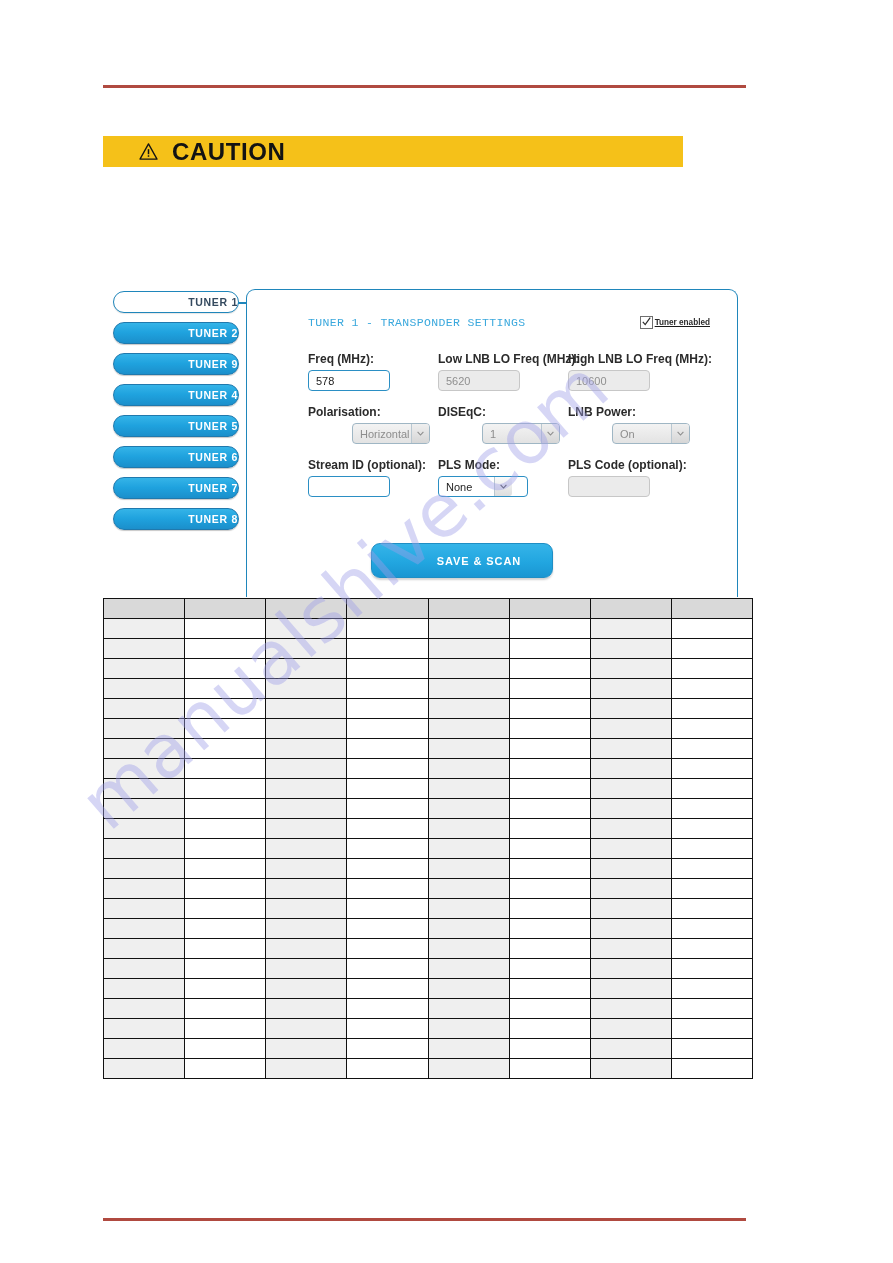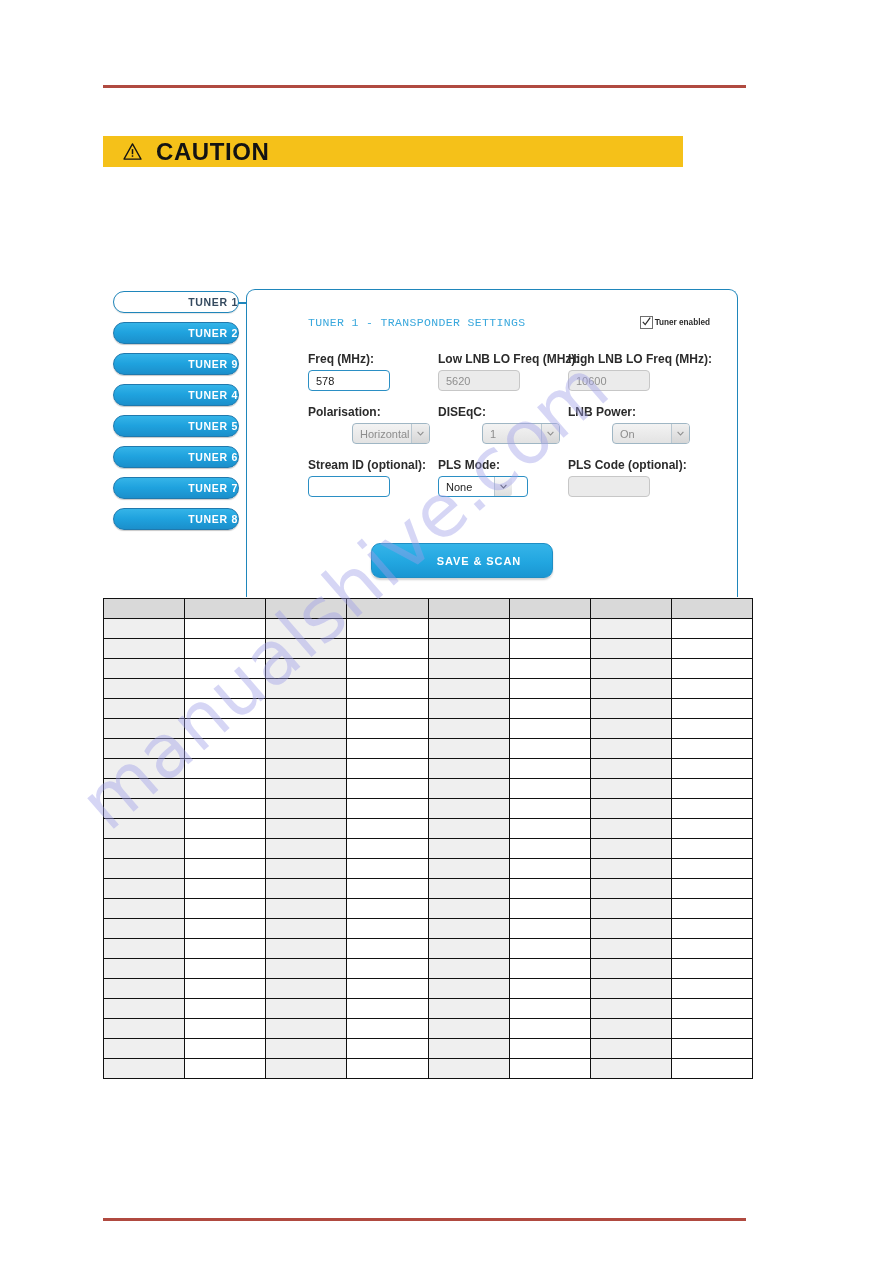--- a/index.html
+++ b/index.html
@@ -31,21 +31,21 @@
   .caution-banner {
     position: absolute;
     left: 103px;
     top: 136px;
     width: 580px;
     height: 31px;
     background: #f5c119;
     display: flex;
     align-items: center;
     box-sizing: border-box;
-    padding-left: 20px;
+    padding-left: 36px;
   }
   .caution-tri {
     width: 19px;
     height: 17px;
     flex: 0 0 auto;
     display: block;
   }
   .caution-word {
     margin-left: 14px;
     font-size: 24px;
@@ -130,20 +130,21 @@
     font-family: Liberation Mono, monospace;
   }
 
   .enable-row {
     position: absolute;
     right: 27px;
     top: 26px;
     display: flex;
     align-items: center;
     gap: 2px;
+    text-decoration: underline;
   }
   .checkbox {
     width: 11px;
     height: 11px;
     border: 1px solid #6f6f6f;
     background: #fff;
     position: relative;
     flex: 0 0 auto;
   }
   .checkbox svg { position: absolute; left: 0; top: -1px; }

